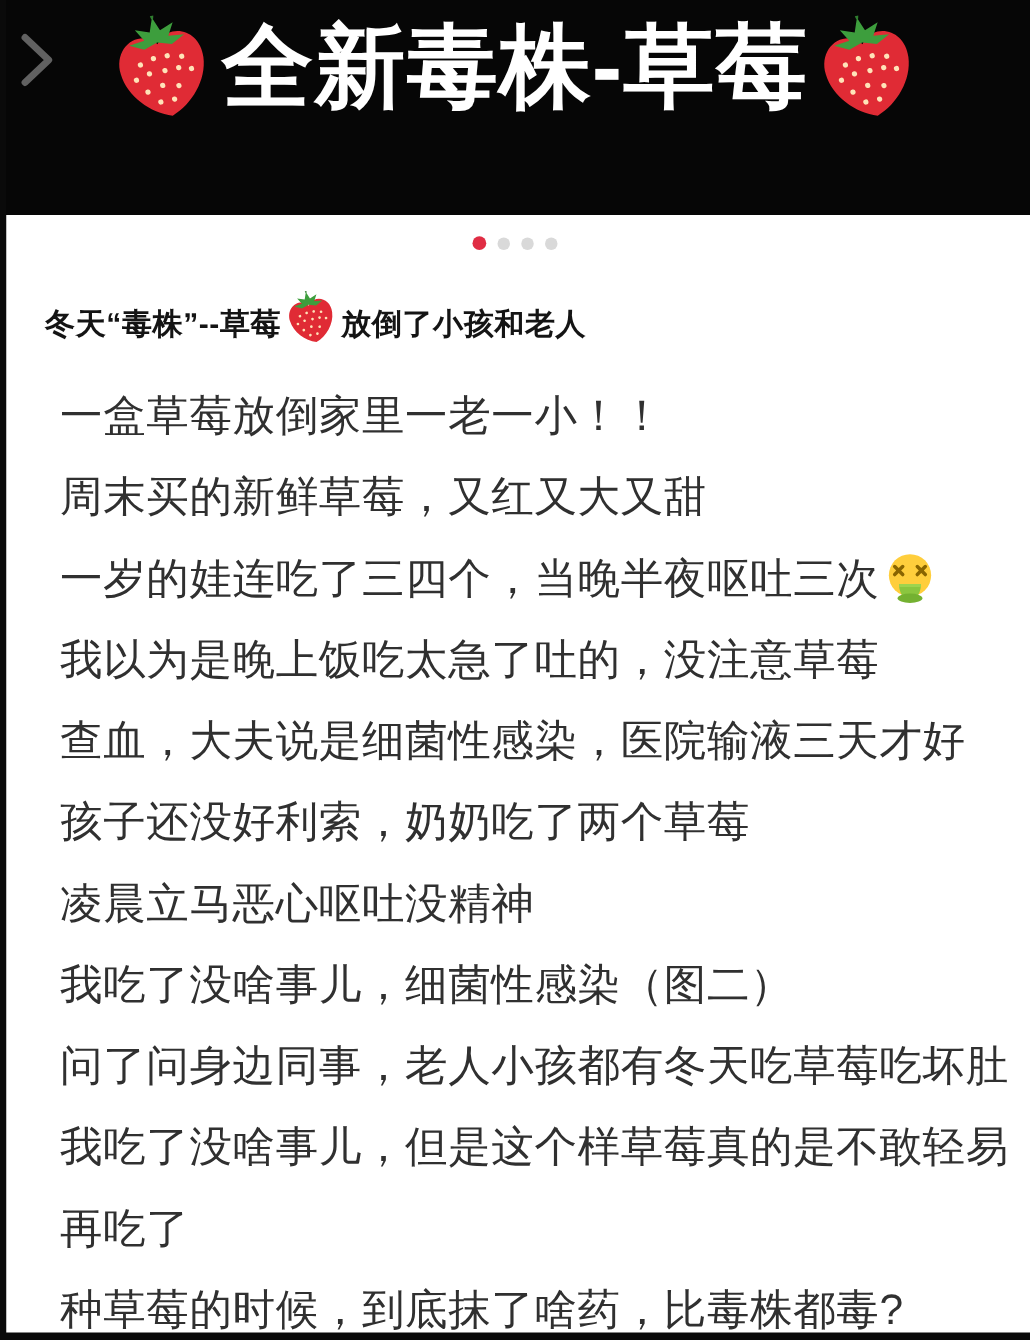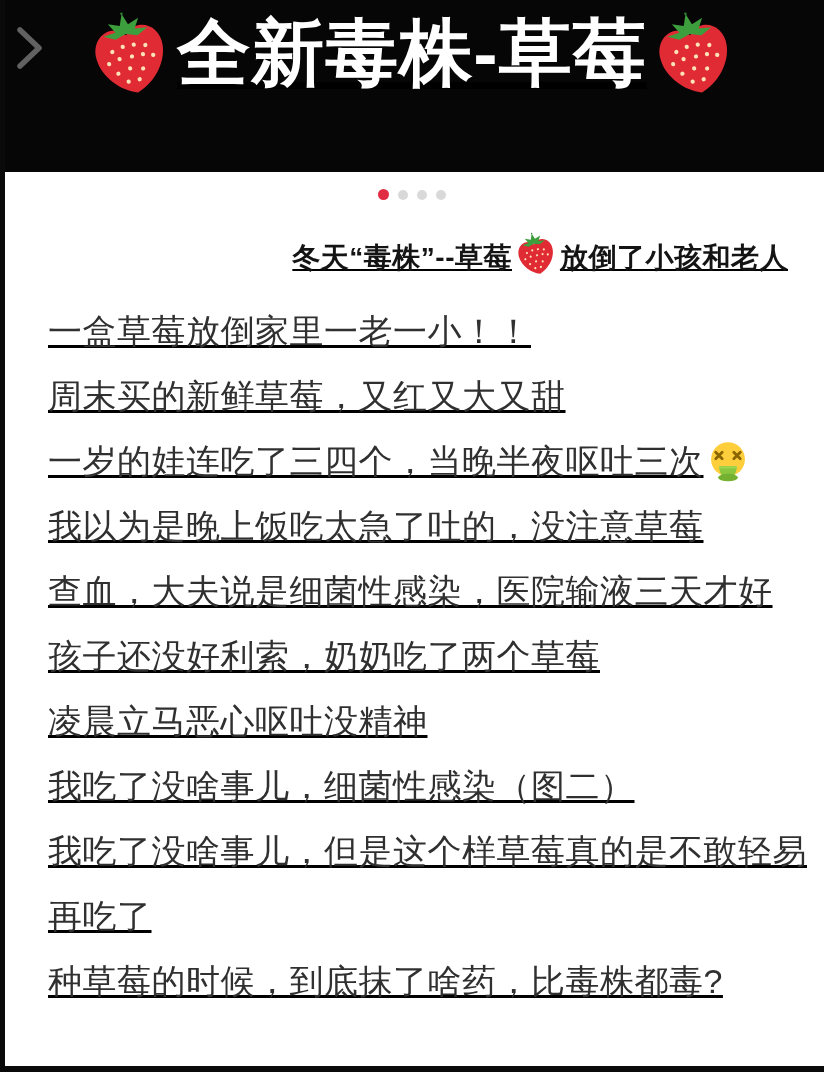--- a/index.html
+++ b/index.html
@@ -4,21 +4,20 @@
 <style>
   html, body { margin: 0; padding: 0; }
   body { font-family: "Liberation Sans", "DejaVu Sans", sans-serif; }
 
   .screen {
     position: relative;
     width: 824px;
     height: 1072px;
     background: #ffffff;
     overflow: hidden;
-    text-decoration: underline;
   }
 
   
   .edge-left {
     position: absolute; left: 0; top: 0;
     width: 5px; height: 100%;
     background: #0a0a0a; z-index: 20;
   }
   .edge-bottom {
     position: absolute; left: 0; bottom: 0;
@@ -70,27 +69,26 @@
   .dot.active {
     width: 11px; height: 11px;
     background: #e02d44;
   }
 
   
   .content { padding: 0 36px; }
 
   .headline {
     margin: 31px 0 0;
-    font-size: 28px;
+    font-size: 24px;
     line-height: 50px;
     font-weight: 700;
     letter-spacing: 0.5px;
     color: #141414;
     white-space: nowrap;
-    text-align: right;
   }
   .berry-sm {
     width: 46px; height: 46px;
     vertical-align: -10px;
     margin: 0 1px;
   }
 
   .lines { margin-top: 22px; }
   .line {
     margin: 12px;
@@ -184,20 +182,21 @@
       <p class="line">一盒草莓放倒家里一老一小！！</p>
       <p class="line">周末买的新鲜草莓，又红又大又甜</p>
       <p class="line"><span>一岁的娃连吃了三四个，当晚半夜呕吐三次</span><svg class="vomit-emoji">
             <use href="#vomiting-face"></use>
           </svg></p>
       <p class="line">我以为是晚上饭吃太急了吐的，没注意草莓</p>
       <p class="line">查血，大夫说是细菌性感染，医院输液三天才好</p>
       <p class="line">孩子还没好利索，奶奶吃了两个草莓</p>
       <p class="line">凌晨立马恶心呕吐没精神</p>
       <p class="line">我吃了没啥事儿，细菌性感染（图二）</p>
+      <p class="line">问了问身边同事，老人小孩都有冬天吃草莓吃坏肚</p>
       <p class="line">我吃了没啥事儿，但是这个样草莓真的是不敢轻易</p>
       <p class="line">再吃了</p>
       <p class="line">种草莓的时候，到底抹了啥药，比毒株都毒?</p>
     </div>
   </main>
 
   <div class="edge-bottom"></div>
 </div>
 
 </body></html>

